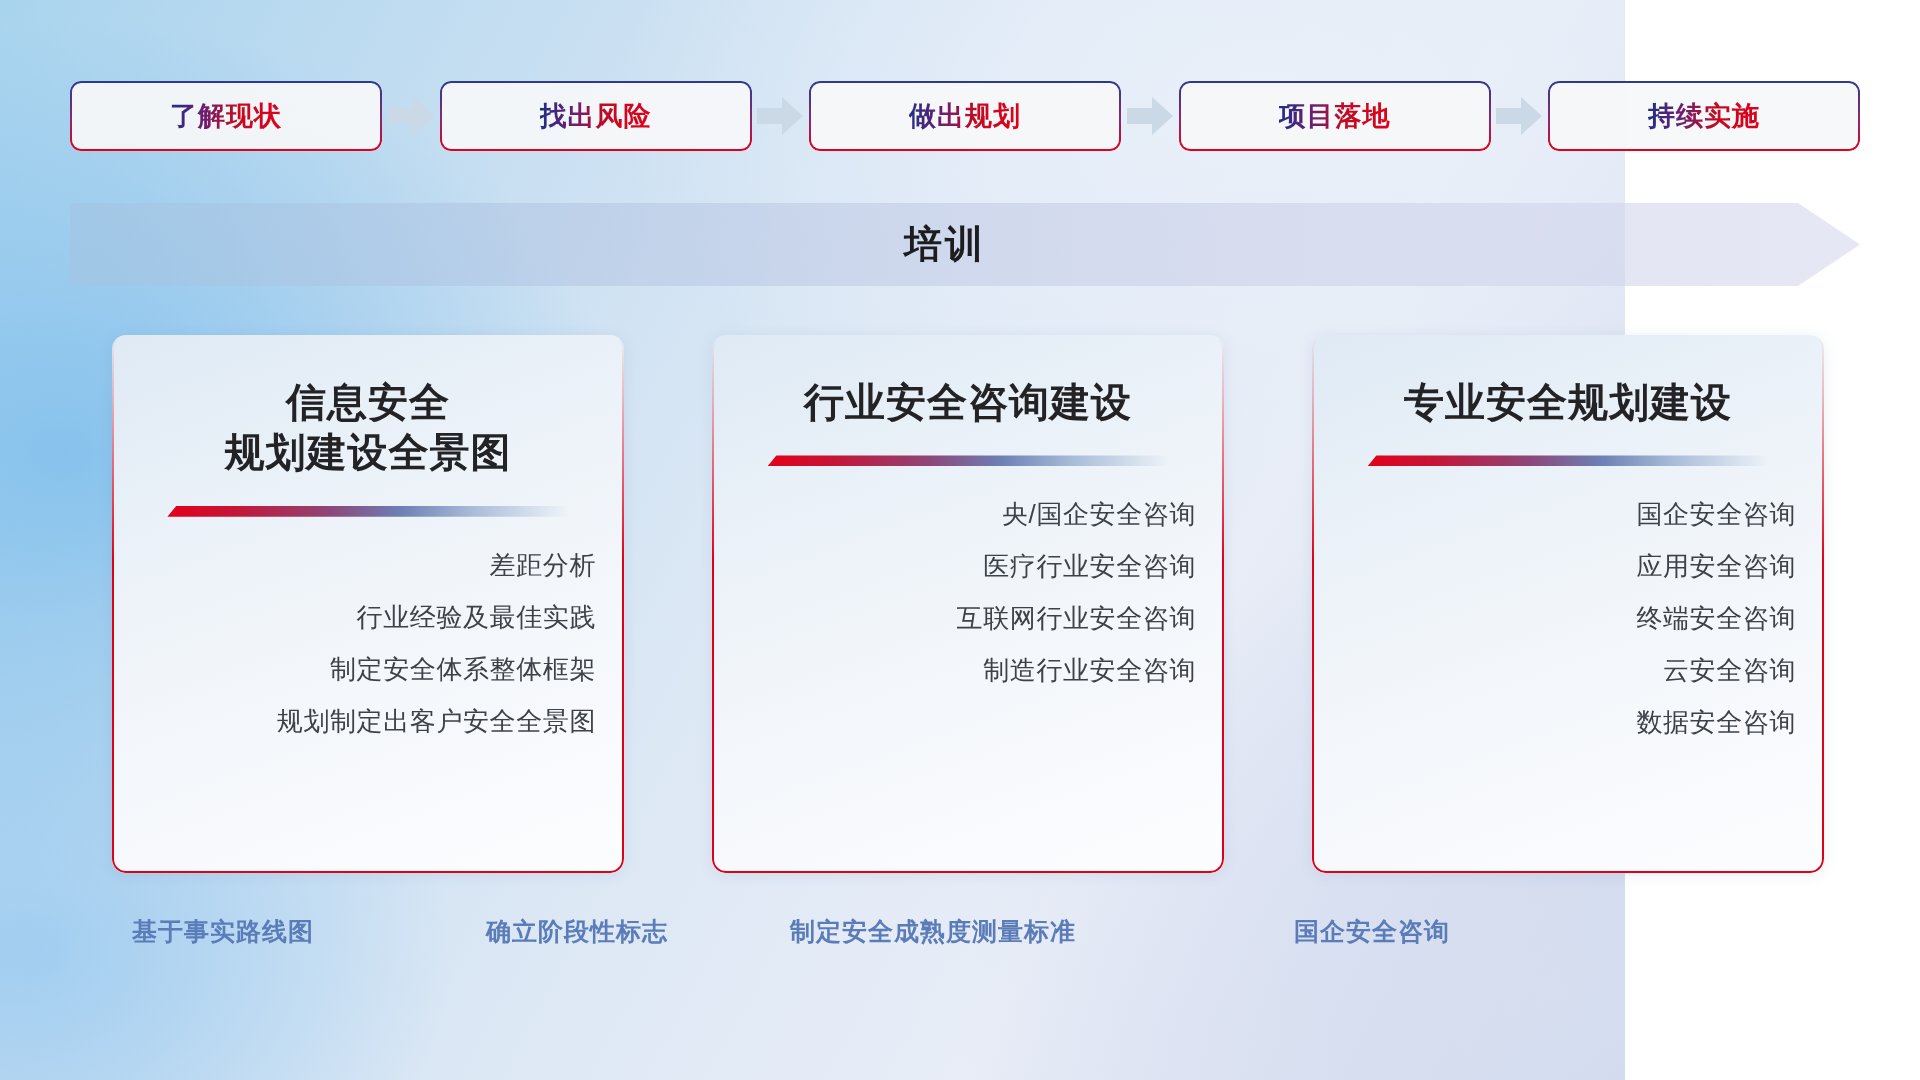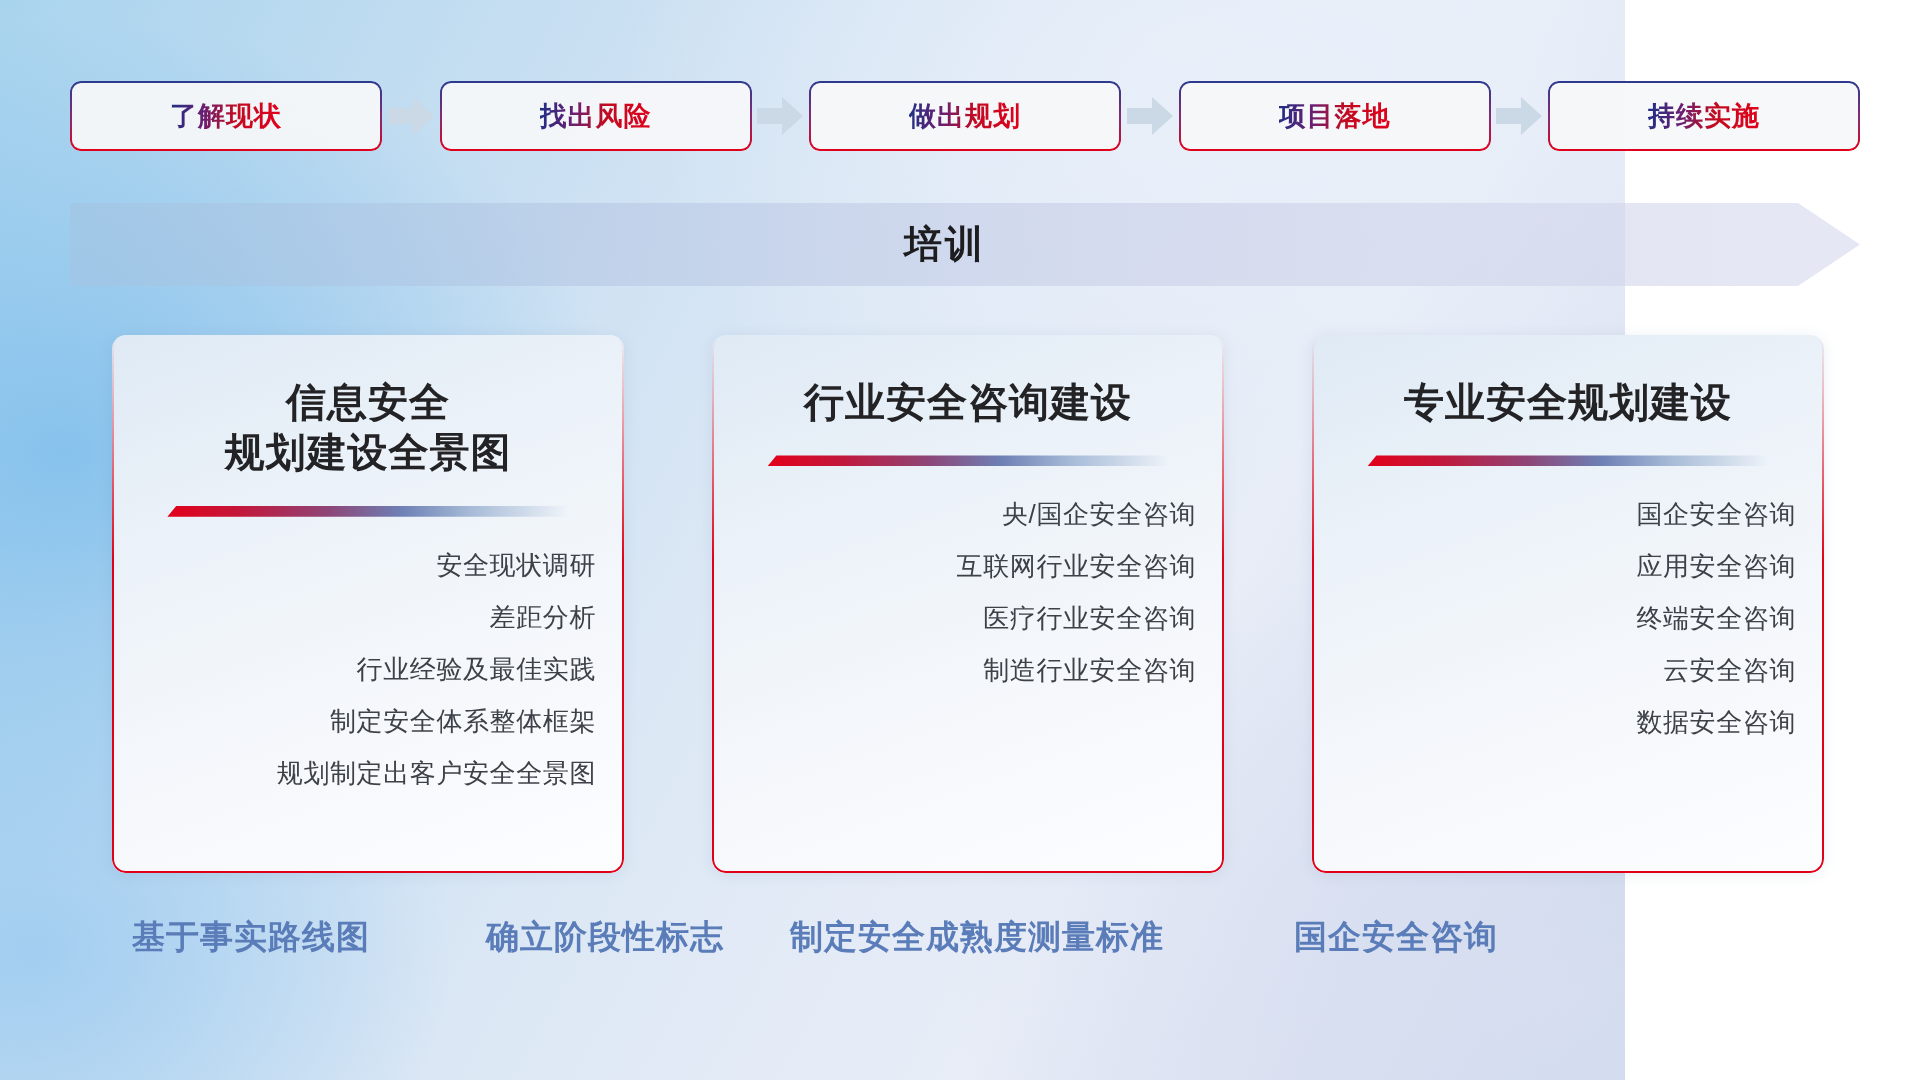--- a/index.html
+++ b/index.html
@@ -172,21 +172,21 @@
   
   #captions {
     position: absolute;
     left: 0;
     top: 915px;
     width: 1920px;
     height: 50px;
   }
   .caption {
     position: absolute;
-    font-size: 33px;
+    font-size: 25px;
     font-weight: 700;
     color: #5a7cb9;
     letter-spacing: 1px;
     white-space: nowrap;
   }
 </style>
 </head>
 <body>
 
 <div id="stage">
@@ -233,34 +233,33 @@
     <div class="band"></div>
     <div class="band-title">培训</div>
   </div>
 
   <div id="cards">
       <div class="card">
         <div class="card-title">信息安全
 规划建设全景图</div>
         <div class="card-divider"></div>
         <ul class="card-list">
-          <li>安全现状调研</li>
           <li>差距分析</li>
           <li>行业经验及最佳实践</li>
           <li>制定安全体系整体框架</li>
           <li>规划制定出客户安全全景图</li>
         </ul>
       </div>
       <div class="card">
         <div class="card-title">行业安全咨询建设</div>
         <div class="card-divider"></div>
         <ul class="card-list">
           <li>央/国企安全咨询</li>
+          <li>医疗行业安全咨询</li>
           <li>互联网行业安全咨询</li>
-          <li>医疗行业安全咨询</li>
           <li>制造行业安全咨询</li>
         </ul>
       </div>
       <div class="card">
         <div class="card-title">专业安全规划建设</div>
         <div class="card-divider"></div>
         <ul class="card-list">
           <li>国企安全咨询</li>
           <li>应用安全咨询</li>
           <li>终端安全咨询</li>

